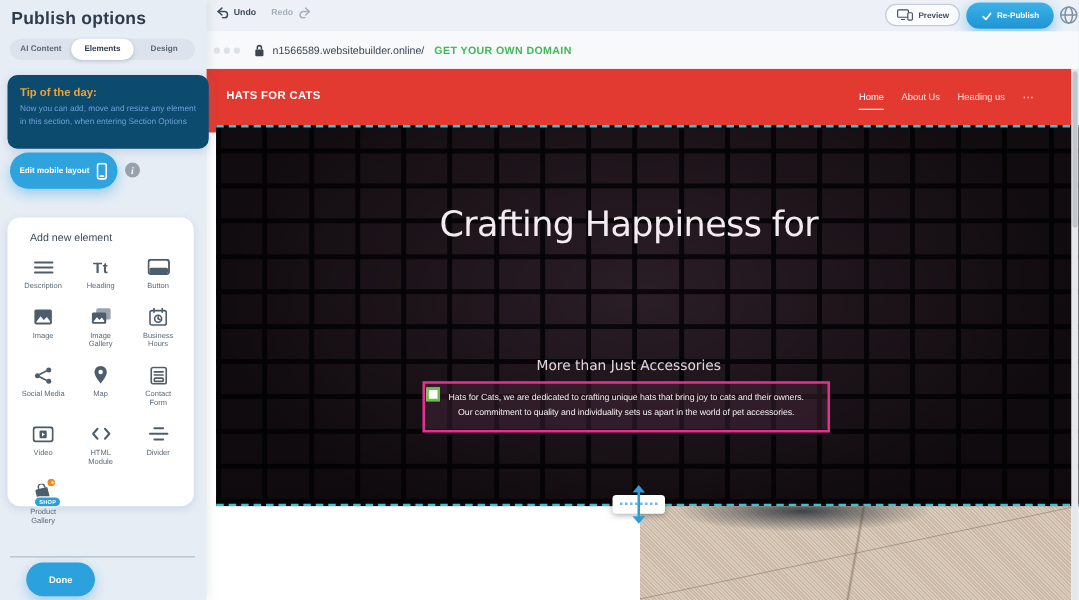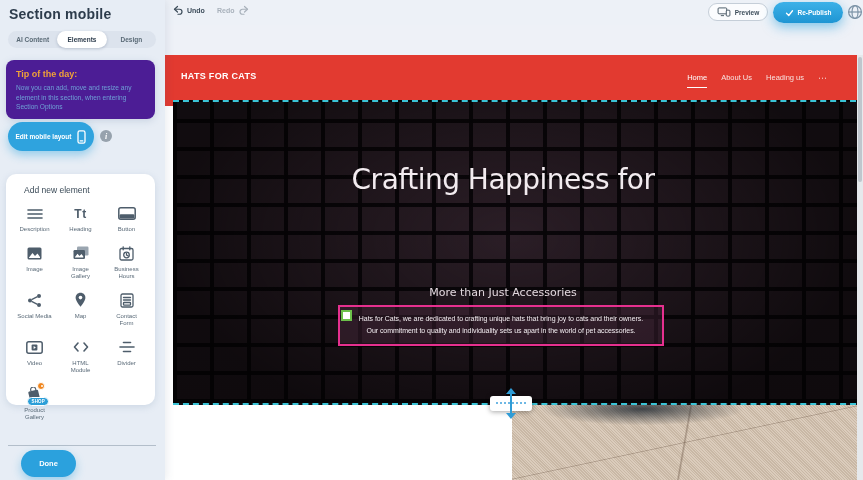--- a/index.html
+++ b/index.html
@@ -5,21 +5,21 @@
   * { margin:0; padding:0; box-sizing:border-box; }
   body { font-family:"Liberation Sans", sans-serif; background:#dfe5ee; }
   #screen { position:relative; width:863px; height:480px; overflow:hidden; background:#eef1f7; }
 
   
   .sidebar { position:absolute; left:0; top:0; width:165px; height:480px; background:#e7edf5; z-index:5; box-shadow:2px 0 8px rgba(60,80,110,.10); }
   .panel-title { position:absolute; left:9px; top:6px; font-size:14px; font-weight:bold; color:#2d3c4c; letter-spacing:.2px; }
   .tabs { position:absolute; left:8px; top:31px; width:148px; height:17px; background:#dce3ed; border-radius:9px; display:flex; }
   .tab { flex:1; display:flex; align-items:center; justify-content:center; font-size:6.5px; font-weight:bold; color:#5a6a76; border-radius:9px; cursor:pointer; }
   .tab.active { background:#fff; color:#2d3c4c; box-shadow:0 1px 3px rgba(40,60,90,.25); }
-  .tip-card { position:absolute; left:6px; top:60px; width:149px; height:59px; background:#4c1d95; border-radius:8px; box-shadow:0 2px 7px rgba(110,135,170,.25); padding:9px 10px; }
+  .tip-card { position:absolute; left:6px; top:60px; width:161px; height:59px; background:#0c4a6e; border-radius:8px; box-shadow:0 2px 7px rgba(110,135,170,.25); padding:9px 10px; }
   .tip-title { font-size:9px; font-weight:bold; color:#f0a238; margin-bottom:4px; }
   .tip-body { font-size:6.6px; color:#6ea0d6; line-height:1.45; }
   .edit-mobile-btn { position:absolute; left:8px; top:122px; width:86px; height:29px; border-radius:15px; background:#2fa3de; box-shadow:0 4px 10px rgba(47,163,222,.45); display:flex; align-items:center; justify-content:center; gap:6px; color:#fff; font-size:6.5px; font-weight:bold; cursor:pointer; }
   .info-icon { position:absolute; left:100px; top:130px; width:12px; height:12px; border-radius:50%; background:#97a2ad; color:#fff; font-size:8px; font-family:"Liberation Serif", serif; font-style:italic; font-weight:bold; display:flex; align-items:center; justify-content:center; cursor:pointer; }
   .add-card { position:absolute; left:6px; top:158px; width:149px; height:231px; background:#fff; border-radius:10px; box-shadow:0 2px 7px rgba(110,135,170,.22); padding:11px 5px 0 5px;margin-top:16px; }
   .add-title { font-size:8.5px; color:#3a4a57; margin:0 0 9px 13px; }
   .el-grid { display:grid; grid-template-columns:46px 46px 46px; row-gap:10px; justify-content:center; }
   .el-cell { display:flex; flex-direction:column; align-items:center; cursor:pointer; }
   .el-ic { height:19px; display:flex; align-items:center; justify-content:center; color:#4e5d6b; position:relative; }
   .el-label { font-size:6px; color:#5a6a78; line-height:1.25; margin-top:3px; text-align:center; width:36px; }
@@ -136,20 +136,35 @@
       <span>
         <svg width="16" height="16" viewBox="0 0 16 16" fill="none" stroke="#7b92a6" stroke-width="1.2">
           <circle cx="8" cy="8" r="6.4"></circle>
             <ellipse cx="8" cy="8" rx="3" ry="6.4"></ellipse>
             <path d="M1.6 8 H14.4"></path>
         </svg>
       </span>
     </div>
   </div>
 
+  <div class="browserbar">
+    <div class="win-dots">
+        <span></span>
+        <span></span>
+        <span></span>
+      </div>
+    <div class="lock-wrap">
+      <svg width="9" height="11" viewBox="0 0 11 13">
+        <rect x="1.5" y="5.5" width="8" height="6.5" rx="1" fill="#3a4753"></rect>
+        <path d="M3.5 5.5 V3.6 a2 2 0 0 1 4 0 V5.5" fill="none" stroke="#3a4753" stroke-width="1.5"></path>
+      </svg>
+    </div>
+    <span class="site-url">n1566589.websitebuilder.online/</span>
+    <span class="domain-cta">GET YOUR OWN DOMAIN</span>
+  </div>
 
   <div class="preview">
 
     <div class="site-header">
       <span class="site-logo">HATS FOR CATS</span>
       <div class="site-nav">
         <span class="nav-item active">Home</span>
         <span class="nav-item">About Us</span>
         <span class="nav-item">Heading us</span>
         <span class="nav-item nav-more">⋯</span>
@@ -177,21 +192,21 @@
       <span class="rs-up"></span>
       <span class="rs-down"></span>
     </div>
 
     <div class="scrollbar">
       <div class="scroll-thumb"></div>
     </div>
   </div>
 
   <aside class="sidebar">
-    <h1 class="panel-title">Section mobile</h1>
+    <h1 class="panel-title">Publish options</h1>
 
     <div class="tabs">
       <div class="tab">AI Content</div>
       <div class="tab active">Elements</div>
       <div class="tab">Design</div>
     </div>
 
     <div class="tip-card">
       <div class="tip-title">Tip of the day:</div>
       <div class="tip-body">Now you can add, move and resize any element in this section, when entering Section Options</div>

